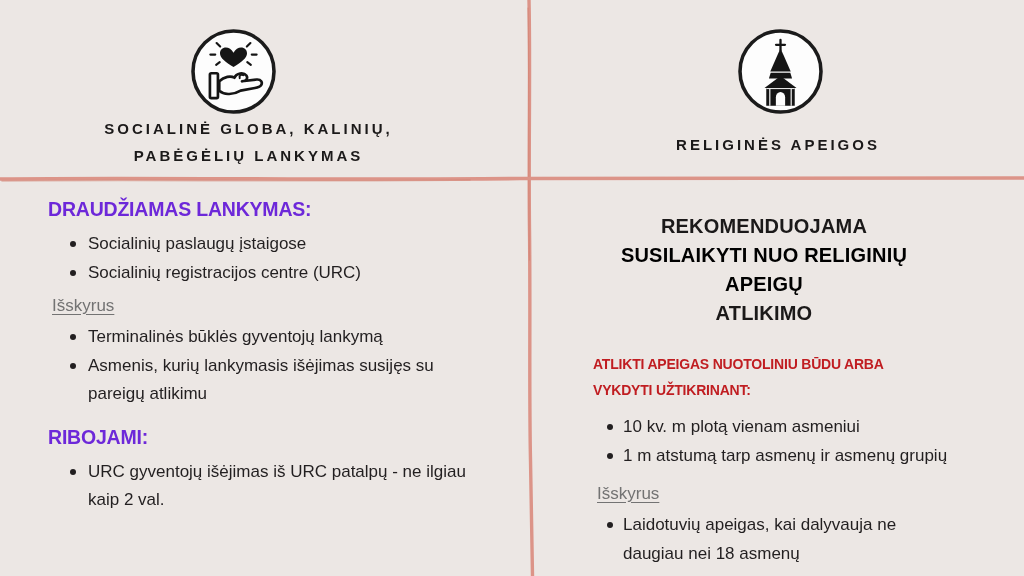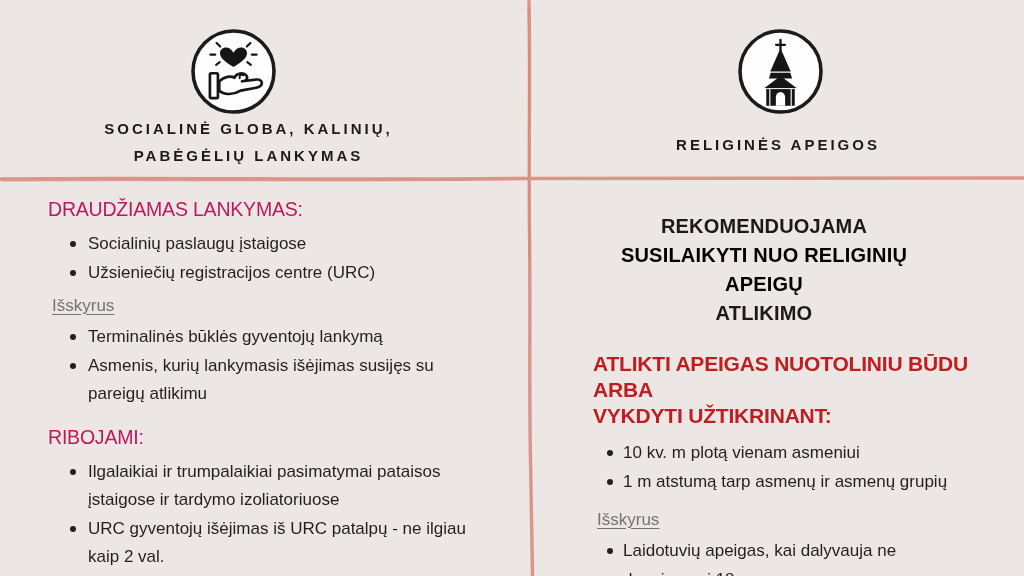--- a/index.html
+++ b/index.html
@@ -31,25 +31,25 @@
   .left-title{top:115px;left:21px;width:455px;}
   .right-title{top:131px;left:578px;width:400px;}
   .panel-title .line{display:block;}
 
   
   .content{position:absolute;}
   .left-content{left:48px;top:198px;width:478px;}
   .right-content{left:593px;top:212px;width:404px;}
 
   .red-heading{
-    margin:0 0 9px;font-size:19.5px;font-weight:400;
-    color:#be185d;letter-spacing:-0.2px;
+    margin:0 0 9px;font-size:19.5px;font-weight:700;
+    color:#6d28d9;letter-spacing:-0.2px;
   }
   .perform-heading{
-    margin:4px 0 10px;font-size:21px;line-height:26px;
+    margin:4px 0 10px;font-size:14px;line-height:26px;
     font-weight:700;color:#c01d21;letter-spacing:-0.2px;
   }
   .perform-heading .line{display:block;}
 
   .blist{list-style:none;margin:0 0 9px;padding:0;}
   .blist li{
     position:relative;padding-left:40px;
     font-size:17px;line-height:28.5px;
   }
   .blist li::before{
@@ -132,32 +132,31 @@
   <h1 class="panel-title left-title">
     <span class="line">SOCIALINĖ GLOBA, KALINIŲ,</span>
     <span class="line">PABĖGĖLIŲ LANKYMAS</span>
   </h1>
   <h1 class="panel-title right-title">RELIGINĖS APEIGOS</h1>
 
   <section class="content left-content">
     <h2 class="red-heading">DRAUDŽIAMAS LANKYMAS:</h2>
     <ul class="blist">
       <li>Socialinių paslaugų įstaigose</li>
-      <li>Užsieniečių registracijos centre (URC)</li>
+      <li>Socialinių registracijos centre (URC)</li>
     </ul>
 
     <h3 class="except">Išskyrus</h3>
     <ul class="blist">
       <li>Terminalinės būklės gyventojų lankymą</li>
       <li class="w355">Asmenis, kurių lankymasis išėjimas susijęs su pareigų atlikimu</li>
     </ul>
 
     <h2 class="red-heading" style="margin-top:17px;">RIBOJAMI:</h2>
     <ul class="blist">
-      <li class="w420">Ilgalaikiai ir trumpalaikiai pasimatymai pataisos įstaigose ir tardymo izoliatoriuose</li>
       <li class="w400">URC gyventojų išėjimas iš URC patalpų - ne ilgiau kaip 2 val.</li>
     </ul>
   </section>
 
   <section class="content right-content">
     <div class="rec">
       <span class="rec-line">REKOMENDUOJAMA</span>
       <span class="rec-line red-line">SUSILAIKYTI NUO RELIGINIŲ APEIGŲ</span>
       <span class="rec-line">ATLIKIMO</span>
     </div>

